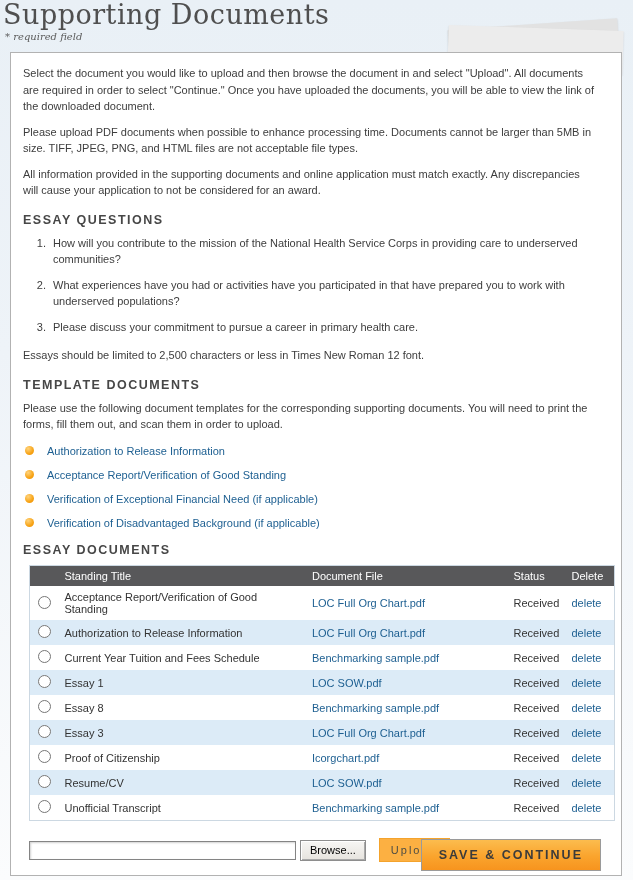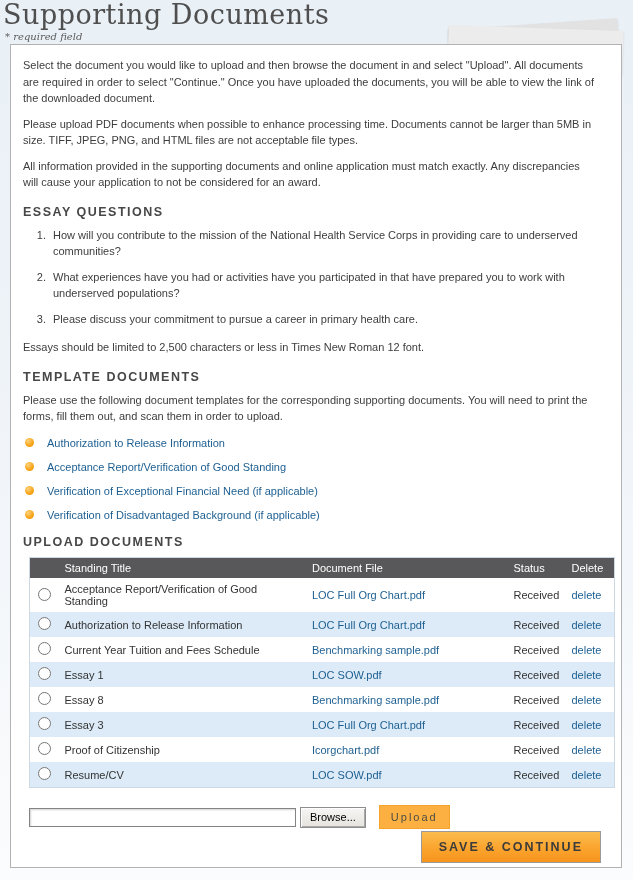--- a/index.html
+++ b/index.html
@@ -26,21 +26,21 @@
     font-size: 10px;
     color: #5a5a5a;
     margin: 1px 0 0 2px;
   }
   .paper-stack { position: absolute; top: 14px; right: 8px; width: 190px; height: 50px; z-index: 0; }
   .paper-stack .sheet { position: absolute; background: #e9e9e9; box-shadow: 0 1px 2px rgba(0,0,0,0.12); }
   .paper-stack .s1 { width: 170px; height: 46px; right: 6px; top: 10px; transform: rotate(-4deg); background:#e2e2e2; }
   .paper-stack .s2 { width: 175px; height: 44px; right: 2px; top: 14px; transform: rotate(2deg); background:#ececec; }
   .panel {
     position: absolute;
-    left: 10px; top: 44px;
+    left: 10px; top: 52px;
     width: 612px; height: 824px;
     background: #ffffff;
     border: 1px solid #b2b2b2;
     z-index: 1;
     padding: 12px 24px 0 12px;
   }
   .panel p { font-size: 11px; line-height: 16.5px; color: #3d3d3d; margin: 0 0 9px 0; }
   .section-heading {
     font-size: 12.5px;
     font-weight: bold;
@@ -167,21 +167,21 @@
     <li>
       <span class="bullet-dot"></span>
       <a class="doc-link">Verification of Exceptional Financial Need (if applicable)</a>
     </li>
     <li>
       <span class="bullet-dot"></span>
       <a class="doc-link">Verification of Disadvantaged Background (if applicable)</a>
     </li>
   </ul>
 
-  <div class="section-heading">UPLOAD DOCUMENTS</div>
+  <div class="section-heading">ESSAY DOCUMENTS</div>
   <table class="upload-table">
     <thead>
       <tr>
         <th class="col-radio"></th>
         <th class="col-title">Standing Title</th>
         <th class="col-file">Document File</th>
         <th class="col-status">Status</th>
         <th class="col-del">Delete</th>
       </tr>
     </thead>
@@ -235,20 +235,27 @@
           <td class="col-status">Received</td>
           <td class="col-del"><a class="table-link">delete</a></td>
         </tr>
         <tr class="alt">
           <td class="col-radio"><input type="radio" name="docSelect" style=""></td>
           <td class="col-title">Resume/CV</td>
           <td class="col-file"><a class="table-link">LOC SOW.pdf</a></td>
           <td class="col-status">Received</td>
           <td class="col-del"><a class="table-link">delete</a></td>
         </tr>
+        <tr>
+          <td class="col-radio"><input type="radio" name="docSelect" style=""></td>
+          <td class="col-title">Unofficial Transcript</td>
+          <td class="col-file"><a class="table-link">Benchmarking sample.pdf</a></td>
+          <td class="col-status">Received</td>
+          <td class="col-del"><a class="table-link">delete</a></td>
+        </tr>
       </tbody>
   </table>
 
   <div class="upload-bar">
     <input class="file-text-input" type="text" value="" style="">
     <button class="browse-btn">Browse...</button>
     <button class="upload-btn">Upload</button>
   </div>
 
   <div class="save-row">

